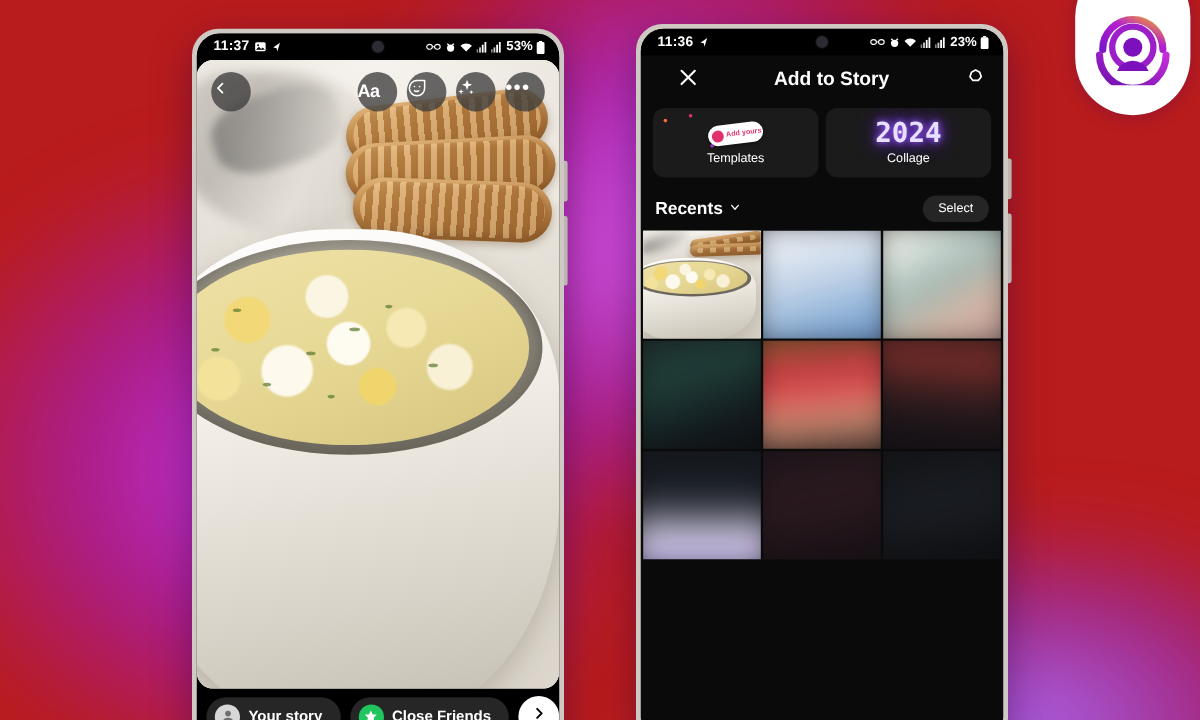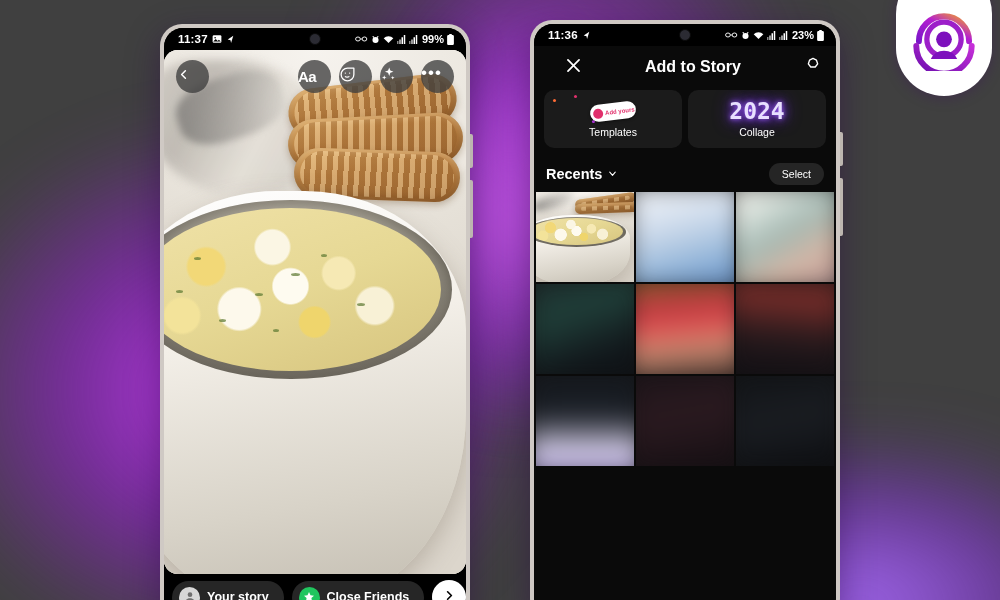--- a/index.html
+++ b/index.html
@@ -6,21 +6,21 @@
   html, body {
     width: 1000px; height: 600px;
     overflow: hidden;
     font-family: "Liberation Sans", sans-serif;
   }
 
   
   #stage {
     position: relative;
     width: 1000px; height: 600px;
-    background: #404040;
+    background: #b91c1c;
     overflow: hidden;
   }
   .bg-glow-a {
     position: absolute;
     left: -80px; top: 120px;
     width: 620px; height: 540px;
     background: radial-gradient(ellipse at center, rgba(196,58,240,0.95) 0%, rgba(160,30,225,0.55) 38%, rgba(124,11,196,0) 72%);
     filter: blur(28px);
     pointer-events: none;
   }
@@ -457,21 +457,21 @@
               </svg>
           </span>
           <span class="sb-icon" data-interactable="false">
             <svg width="9" height="9" viewBox="0 0 12 12">
                 <rect x="0" y="8" width="2" height="4" fill="#888"></rect>
                 <rect x="3" y="6" width="2" height="6" fill="#ccc"></rect>
                 <rect x="6" y="3" width="2" height="9" fill="#fff"></rect>
                 <rect x="9" y="0" width="2" height="12" fill="#fff"></rect>
               </svg>
           </span>
-          <span class="sb-pct" data-interactable="false">99%</span>
+          <span class="sb-pct" data-interactable="false">53%</span>
           <span class="sb-icon" data-interactable="false">
             <svg width="7" height="11" viewBox="0 0 8 13">
                 <rect x="2.5" y="0" width="3" height="1.3" fill="#fff"></rect>
                 <rect x="0" y="1.3" width="8" height="11.7" rx="1.6" fill="#fff"></rect>
               </svg>
           </span>
         </div>
       </div>
       <div class="punch" data-interactable="false"></div>
 

